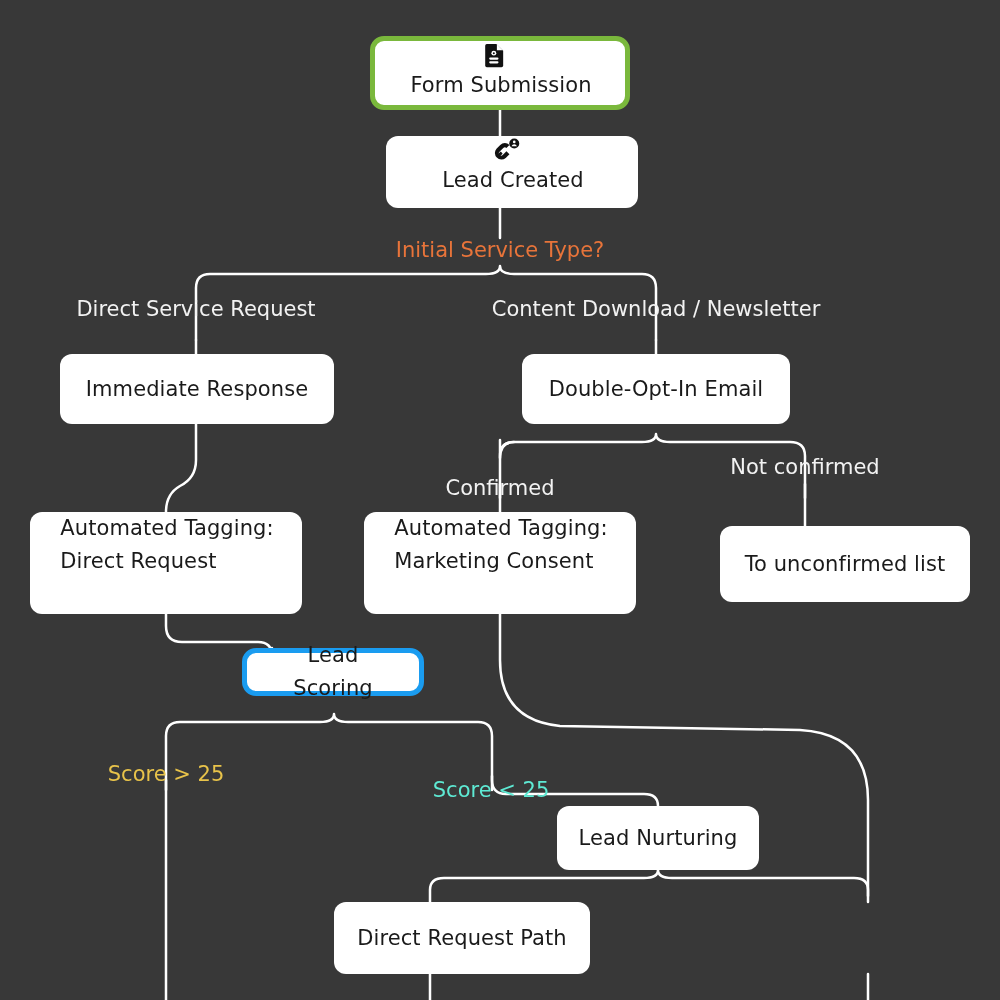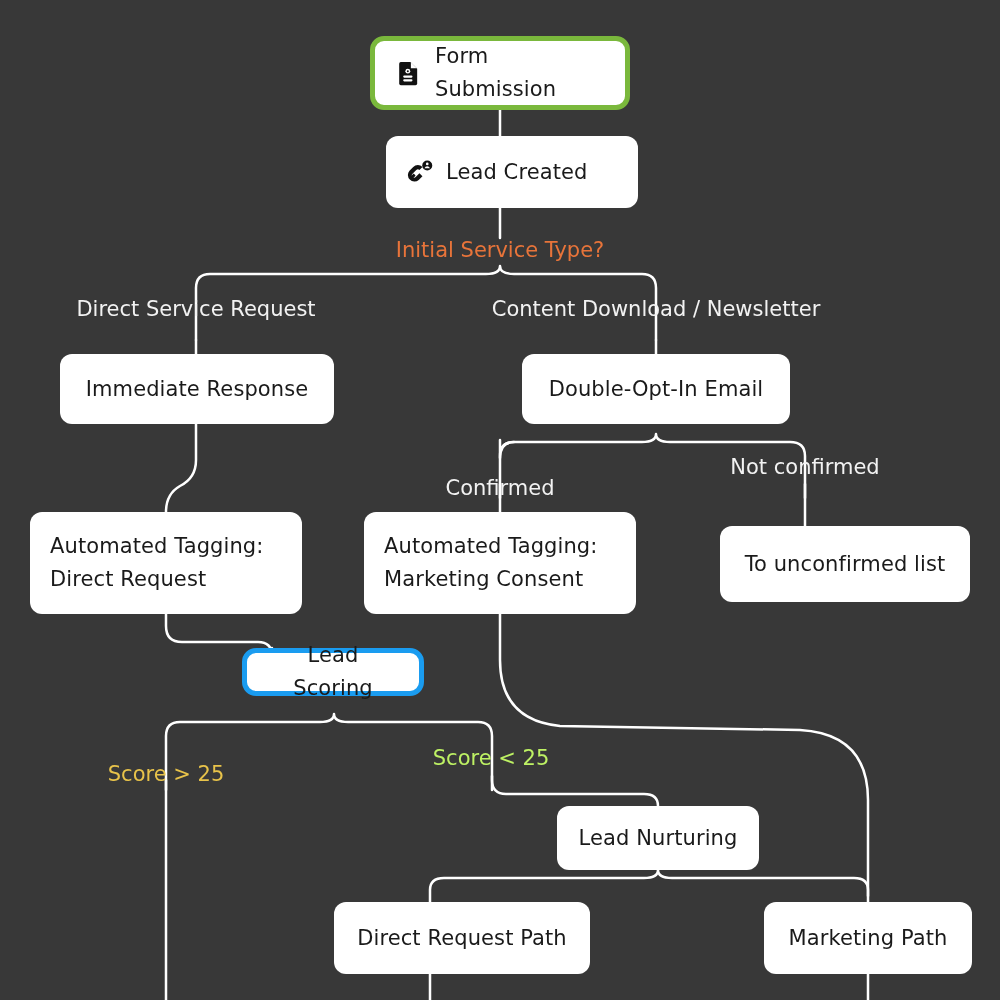--- a/index.html
+++ b/index.html
@@ -29,20 +29,21 @@
     border-radius: 12px;
     display: flex;
     align-items: center;
     justify-content: center;
     color: #1a1a1a;
     font-size: 21px;
     letter-spacing: 0.1px;
     line-height: 1.55;
     padding: 0 18px;
     text-align: center;
+    flex-direction: column;
   }
   .node.left-align {
     justify-content: flex-start;
     text-align: left;
     padding-left: 20px;
   }
   .node.accent-green {
     border: 5px solid #7ab83c;
     border-radius: 14px;
   }
@@ -63,21 +64,21 @@
   .edge-label {
     position: absolute;
     font-size: 21px;
     white-space: nowrap;
     line-height: 1;
   }
   .edge-label.center { transform: translateX(-50%); }
   .edge-label.decision { color: #e8743a; }
   .edge-label.plain { color: #f2f2f2; }
   .edge-label.amber { color: #e8c34a; margin-top: 16px; }
-  .edge-label.lime { color: #bef264; }
+  .edge-label.lime { color: #5eead4; margin-top: 32px; }
 </style>
 </head>
 <body>
 
 <div id="canvas">
 
   <svg id="edges" viewBox="0 0 1000 1000" fill="none" stroke="#ffffff" stroke-width="2.5" stroke-linecap="round" stroke-linejoin="round">
 
     <path d="M500 108 L500 136"></path>
 
@@ -180,17 +181,14 @@
   <div class="edge-label lime center" style="left:491px; top:748px;">Score &lt; 25</div>
 
   <div class="node" style="left:557px; top:806px; width:202px; height:64px;">
     <span class="label">Lead Nurturing</span>
   </div>
 
   <div class="node" style="left:302px; top:902px; width:256px; height:72px;margin-left:32px;">
     <span class="label">Direct Request Path</span>
   </div>
 
-  <div class="node" style="left:764px; top:902px; width:208px; height:72px;">
-    <span class="label">Marketing Path</span>
-  </div>
 
 </div>
 
 </body></html>

